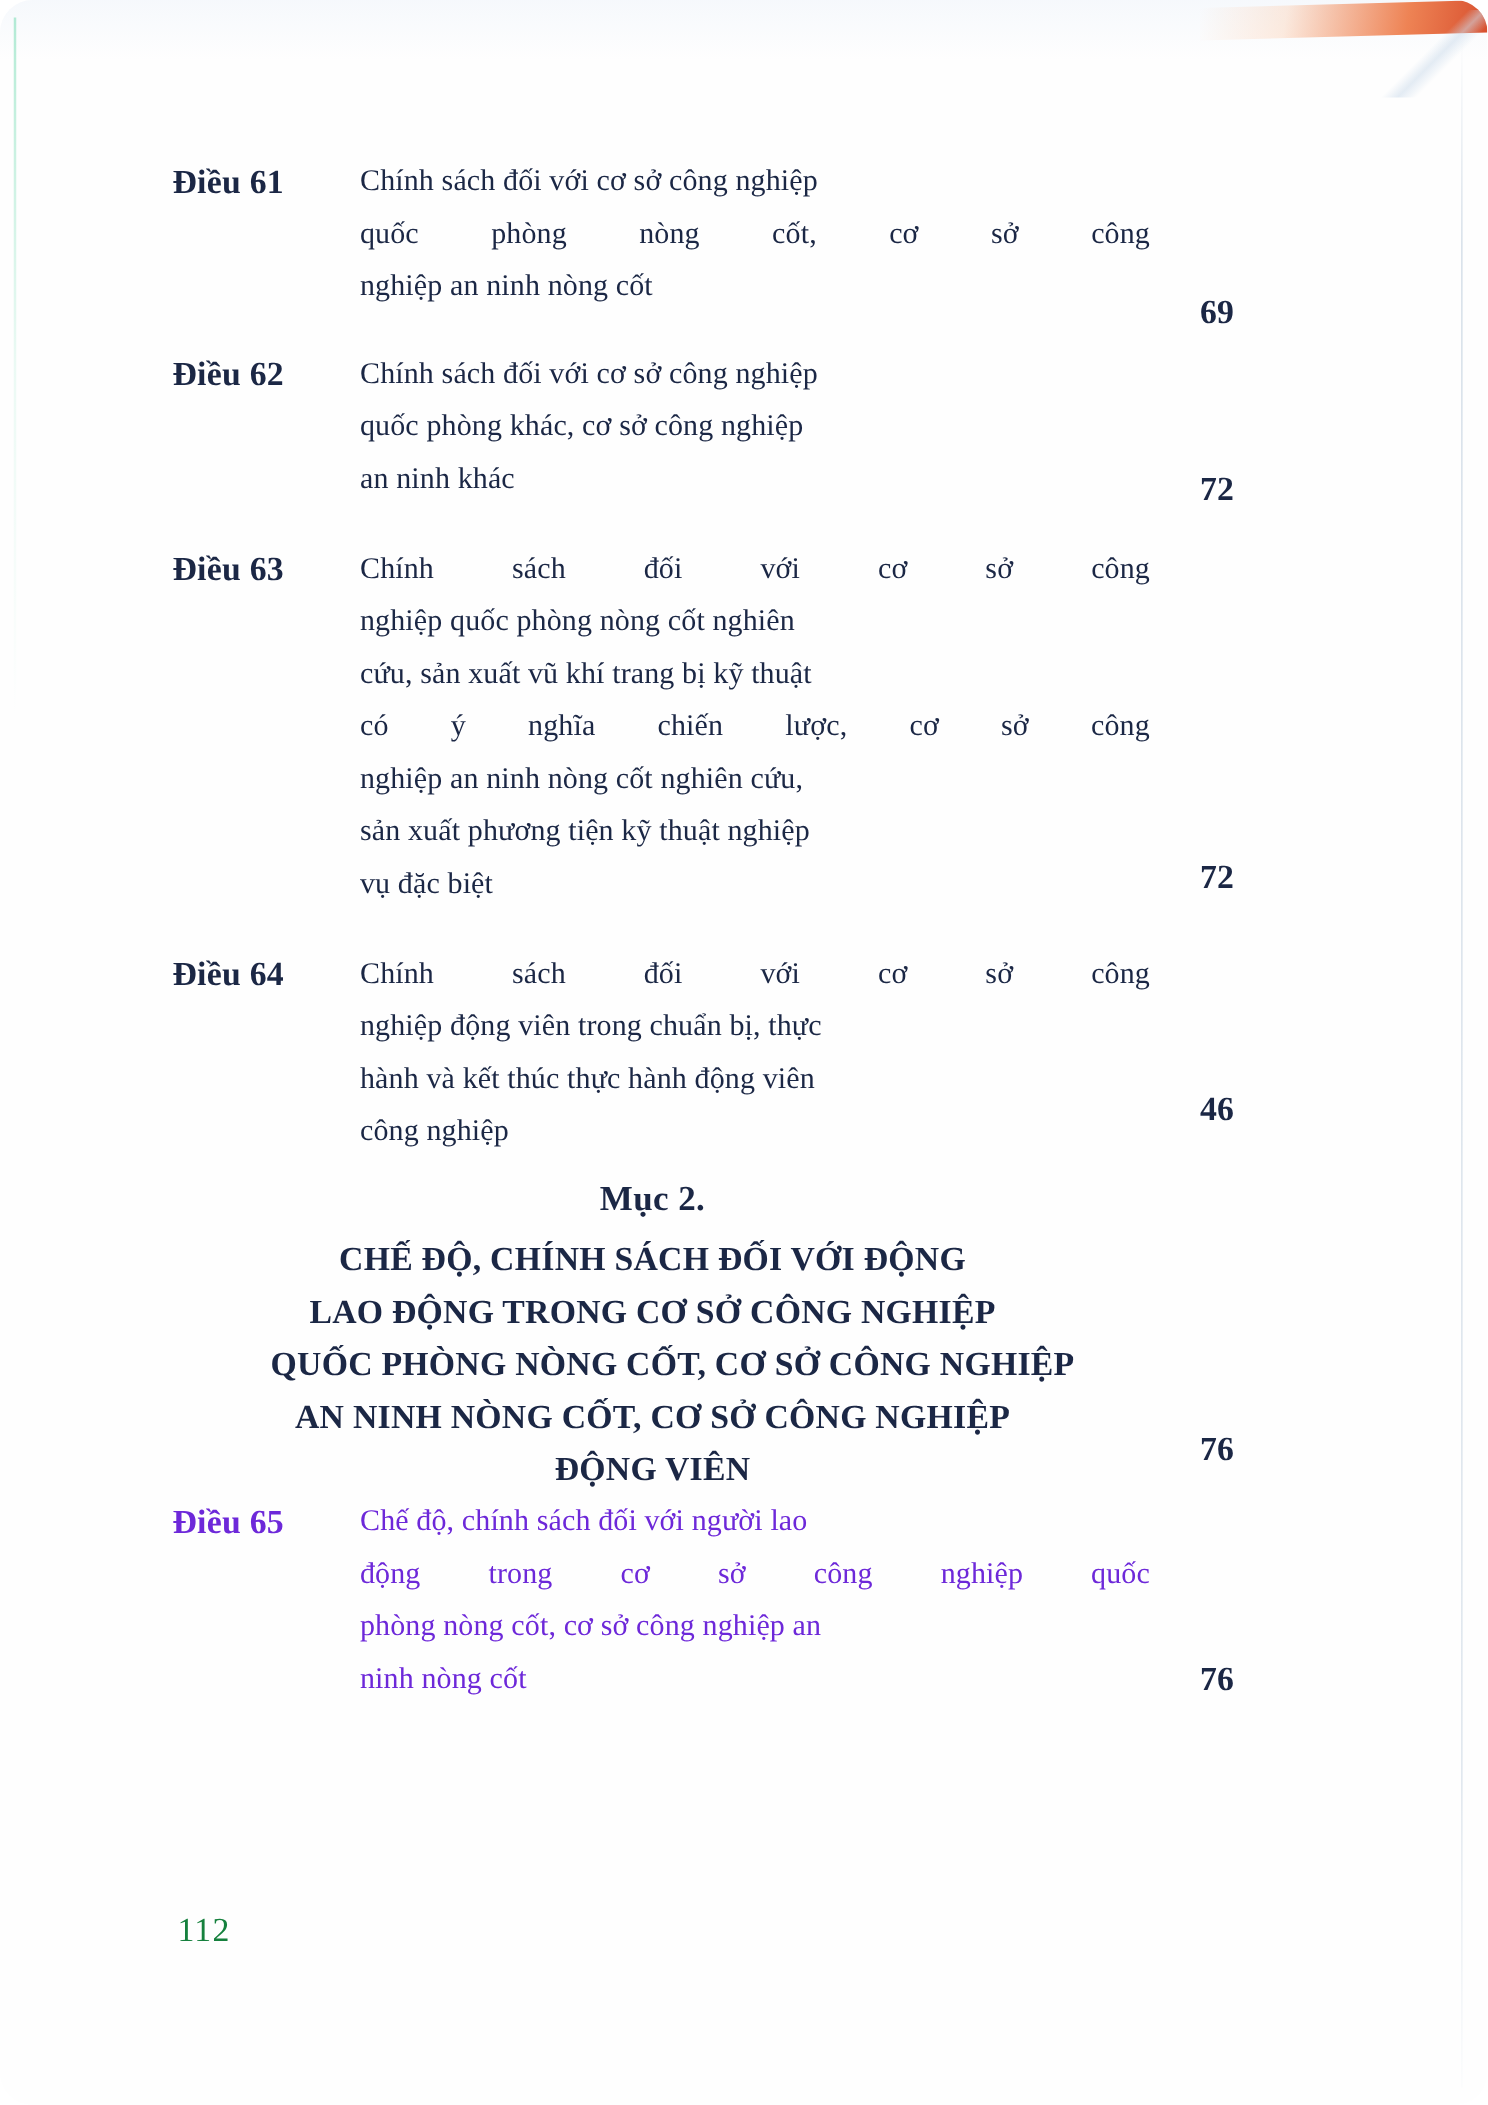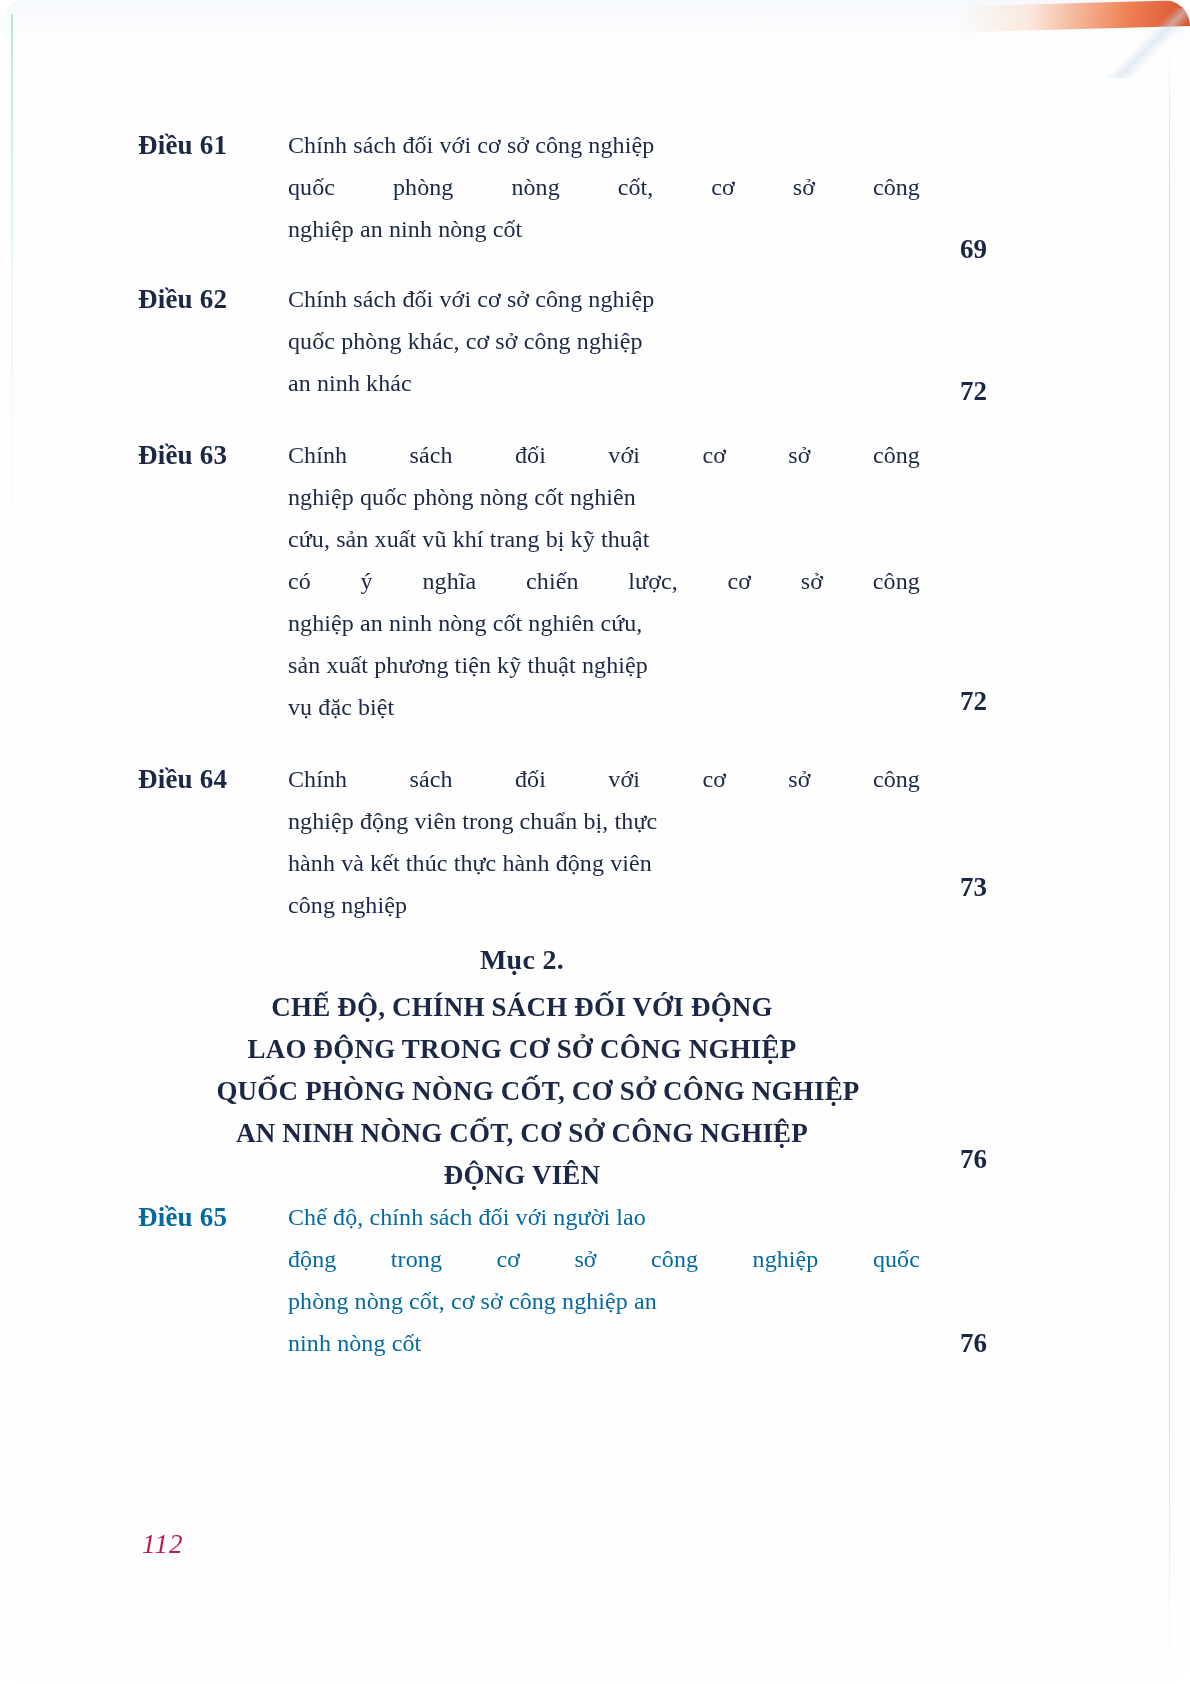--- a/index.html
+++ b/index.html
@@ -120,27 +120,26 @@
     letter-spacing: 0.2px;
     white-space: nowrap;
   }
 
   
   .footer-pagenum {
     position: absolute;
     left: 142px;
     top: 1529px;
     font-size: 27px;
-    color: #be185d;
+    color: #15803d;
     letter-spacing: 1px;
-    font-style: italic;
-  }
-
-  
-  .faded { color: #0369a1; }
+  }
+
+  
+  .faded { color: #6d28d9; }
 </style>
 </head>
 <body>
 
 <div class="page">
 
   <div class="scan-top-sheen"></div>
   <div class="scan-edge-left"></div>
   <div class="scan-edge-right"></div>
   <div class="scan-corner-red"></div>
@@ -291,19 +290,19 @@
         <div class="entry-line">
           <span>ninh nòng cốt</span>
         </div>
       </div>
     </div>
   </div>
 
   <div class="pagenum" style="left:960px; top:228px;">69</div>
   <div class="pagenum" style="left:960px; top:370px;">72</div>
   <div class="pagenum" style="left:960px; top:680px;">72</div>
-  <div class="pagenum" style="left:960px; top:866px;">73</div>
+  <div class="pagenum" style="left:960px; top:866px;">46</div>
   <div class="pagenum" style="left:960px; top:1138px;">76</div>
   <div class="pagenum" style="left:960px; top:1322px;">76</div>
 
   <div class="footer-pagenum">112</div>
 
 </div>
 
 </body></html>

